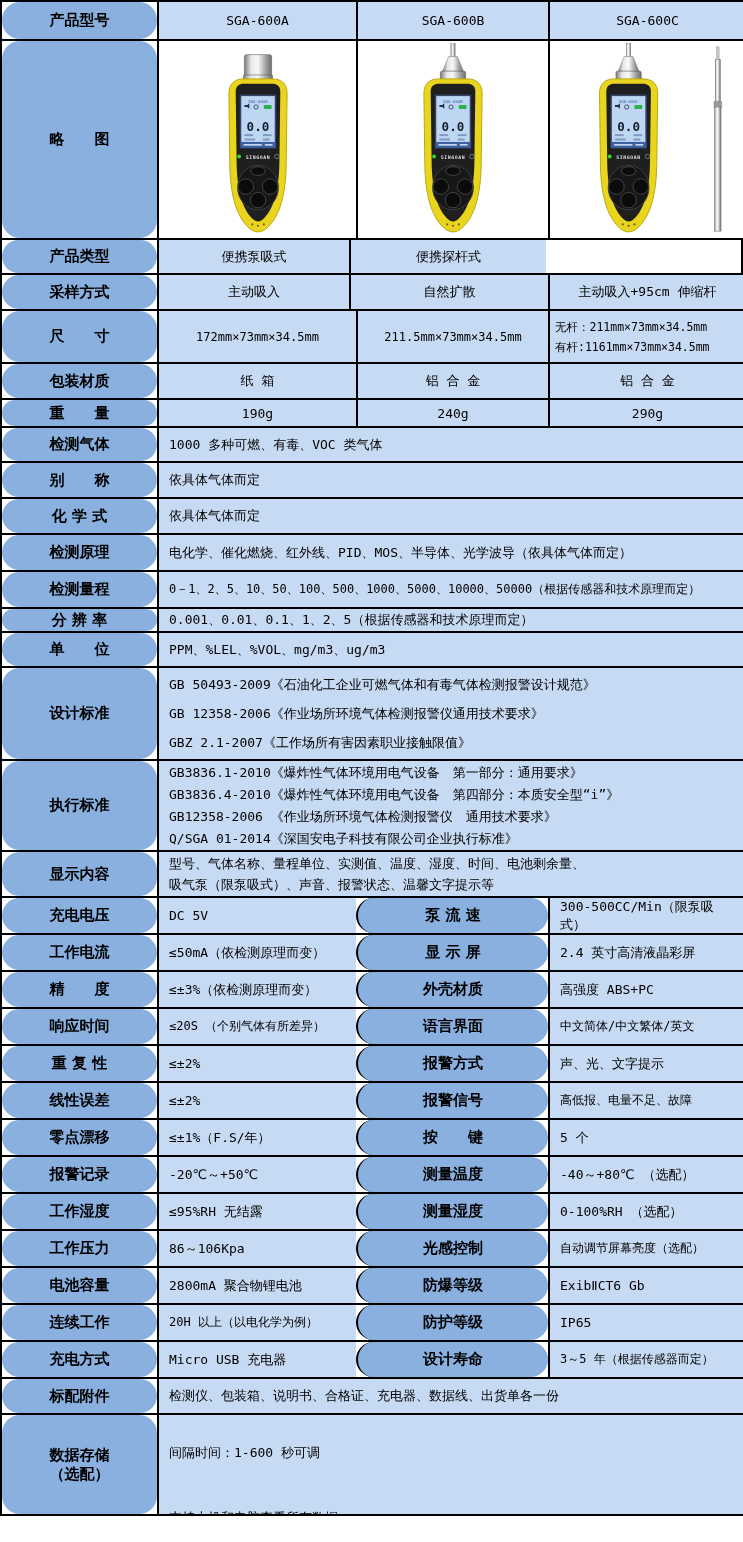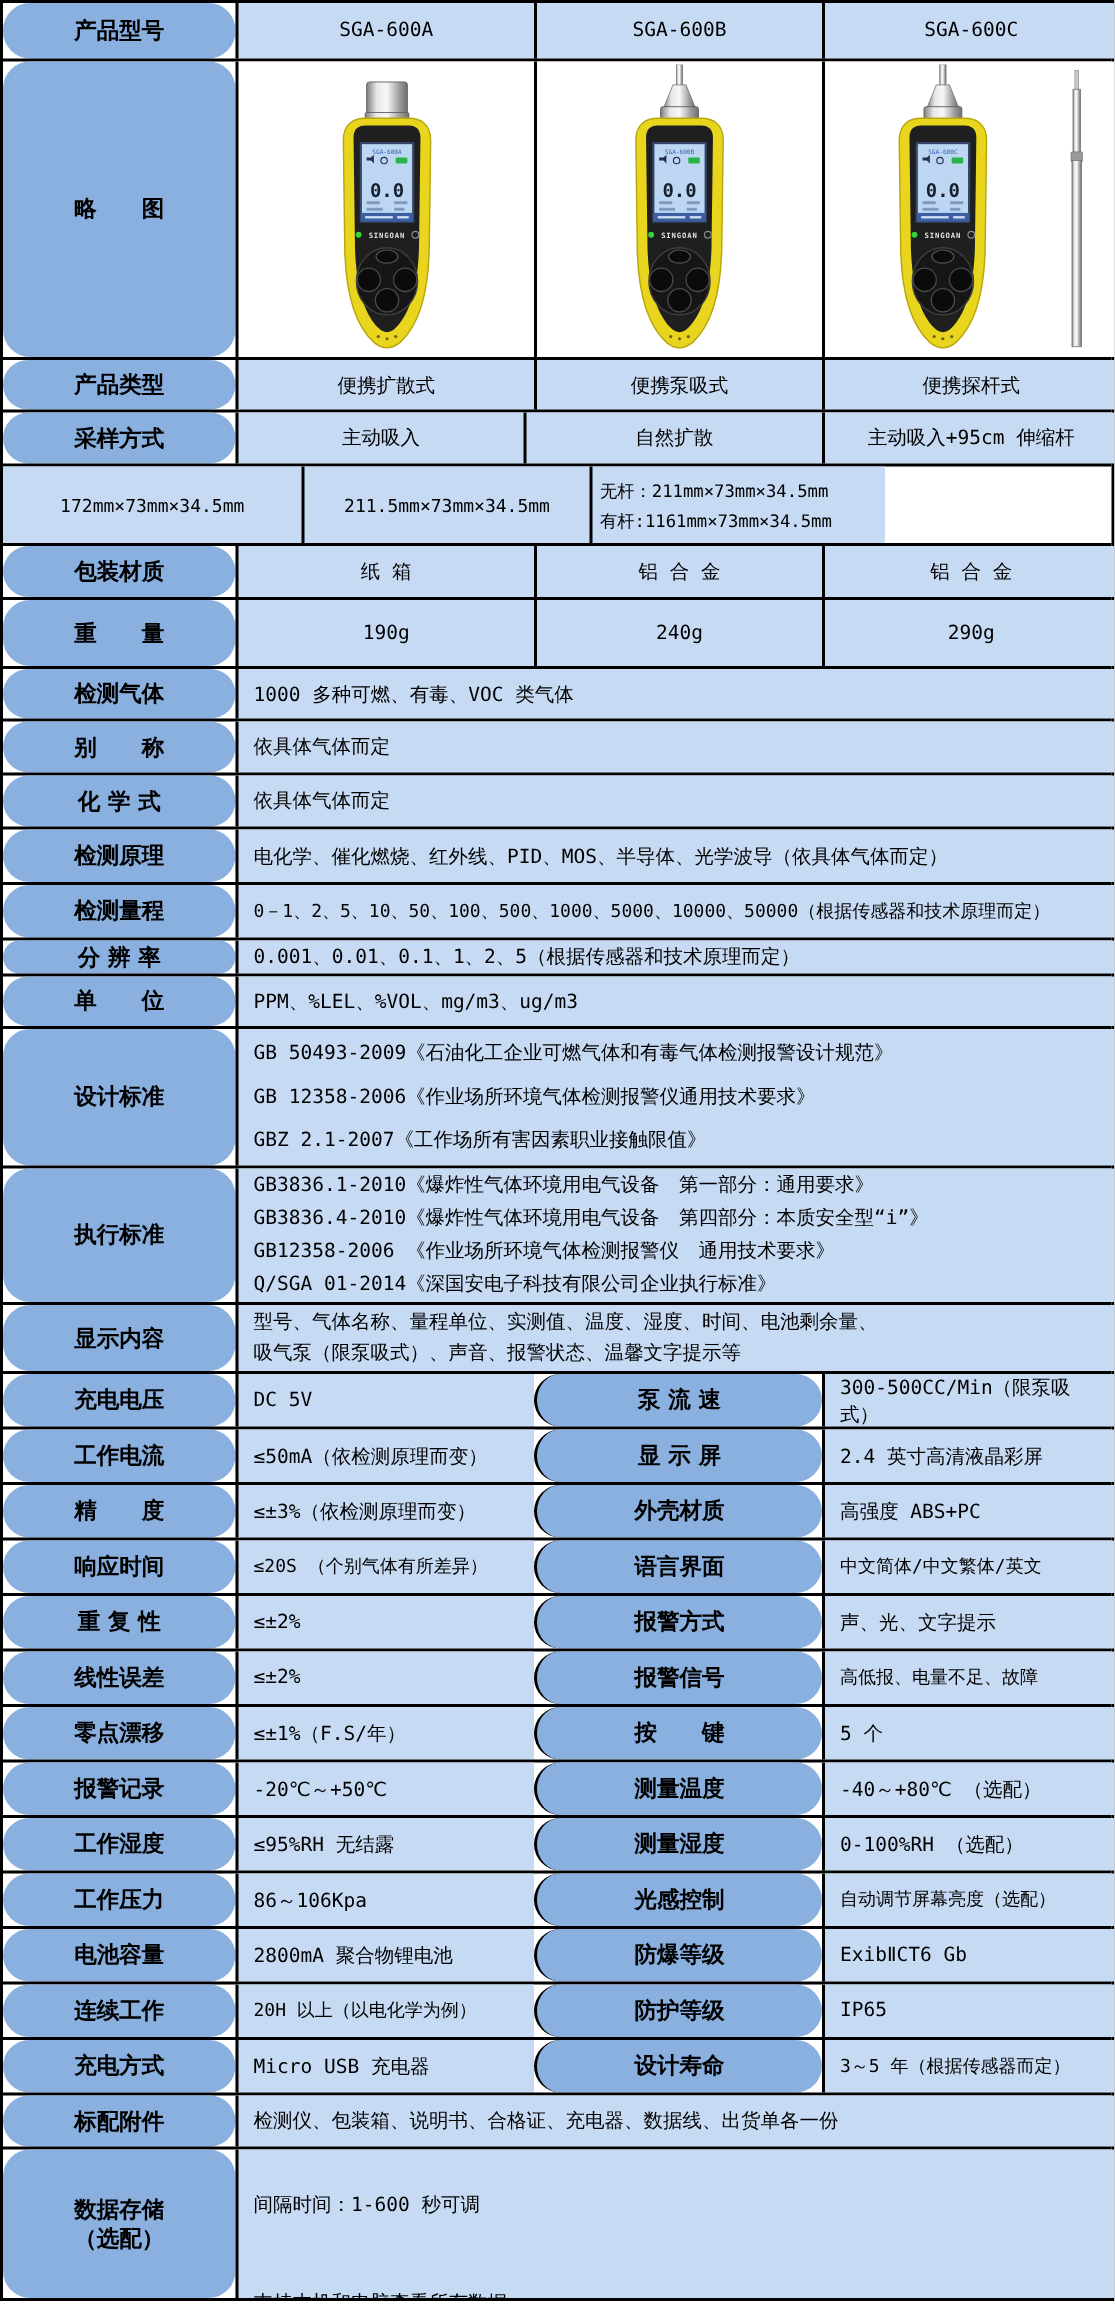--- a/index.html
+++ b/index.html
@@ -208,45 +208,45 @@
           <rect x="164.4" y="17" width="5.2" height="50" fill="url(#mC)" stroke="#6f6f6f" stroke-width="0.5"></rect>
           <rect x="163" y="60" width="8" height="7" rx="1" fill="#9a9a9a" stroke="#6f6f6f" stroke-width="0.4"></rect>
           <rect x="163.7" y="66" width="6.6" height="128" fill="url(#mC)" stroke="#6f6f6f" stroke-width="0.5"></rect>
         </g>
       </svg>
     </div>
   </div>
 
   <div class="row" style="height:35px">
     <div class="cell c1 label">产品类型</div>
-    <div class="cell c2 value center">便携扩散式</div>
     <div class="cell c3 value center">便携泵吸式</div>
     <div class="cell c4 value center">便携探杆式</div>
   </div>
   <div class="row" style="height:36px">
     <div class="cell c1 label">采样方式</div>
     <div class="cell c3 value center">主动吸入</div>
     <div class="cell c2 value center">自然扩散</div>
     <div class="cell c4 value center">主动吸入+95cm 伸缩杆</div>
   </div>
   <div class="row" style="height:53px">
+    <div class="cell c1 label">尺　　寸</div>
     <div class="cell c2 value center" style="font-size:12px">172mm×73mm×34.5mm</div>
     <div class="cell c3 value center" style="font-size:12px">211.5mm×73mm×34.5mm</div>
     <div class="cell c4 value mline lh20" style="font-size:11.5px;padding-left:5px">
       <div class="ln">无杆：211mm×73mm×34.5mm</div>
       <div class="ln">有杆:1161mm×73mm×34.5mm</div>
     </div>
   </div>
   <div class="row" style="height:36px">
     <div class="cell c1 label">包装材质</div>
     <div class="cell c2 value center">纸 箱</div>
     <div class="cell c3 value center">铝 合 金</div>
     <div class="cell c4 value center">铝 合 金</div>
   </div>
-  <div class="row" style="height:46px">
+  <div class="row" style="height:28px">
     <div class="cell c1 label">重　　量</div>
     <div class="cell c2 value center">190g</div>
     <div class="cell c3 value center">240g</div>
     <div class="cell c4 value center">290g</div>
   </div>
 
   <div class="row" style="height:35px">
     <div class="cell c1 label">检测气体</div>
     <div class="cell cw value left">1000 多种可燃、有毒、VOC 类气体</div>
   </div>

